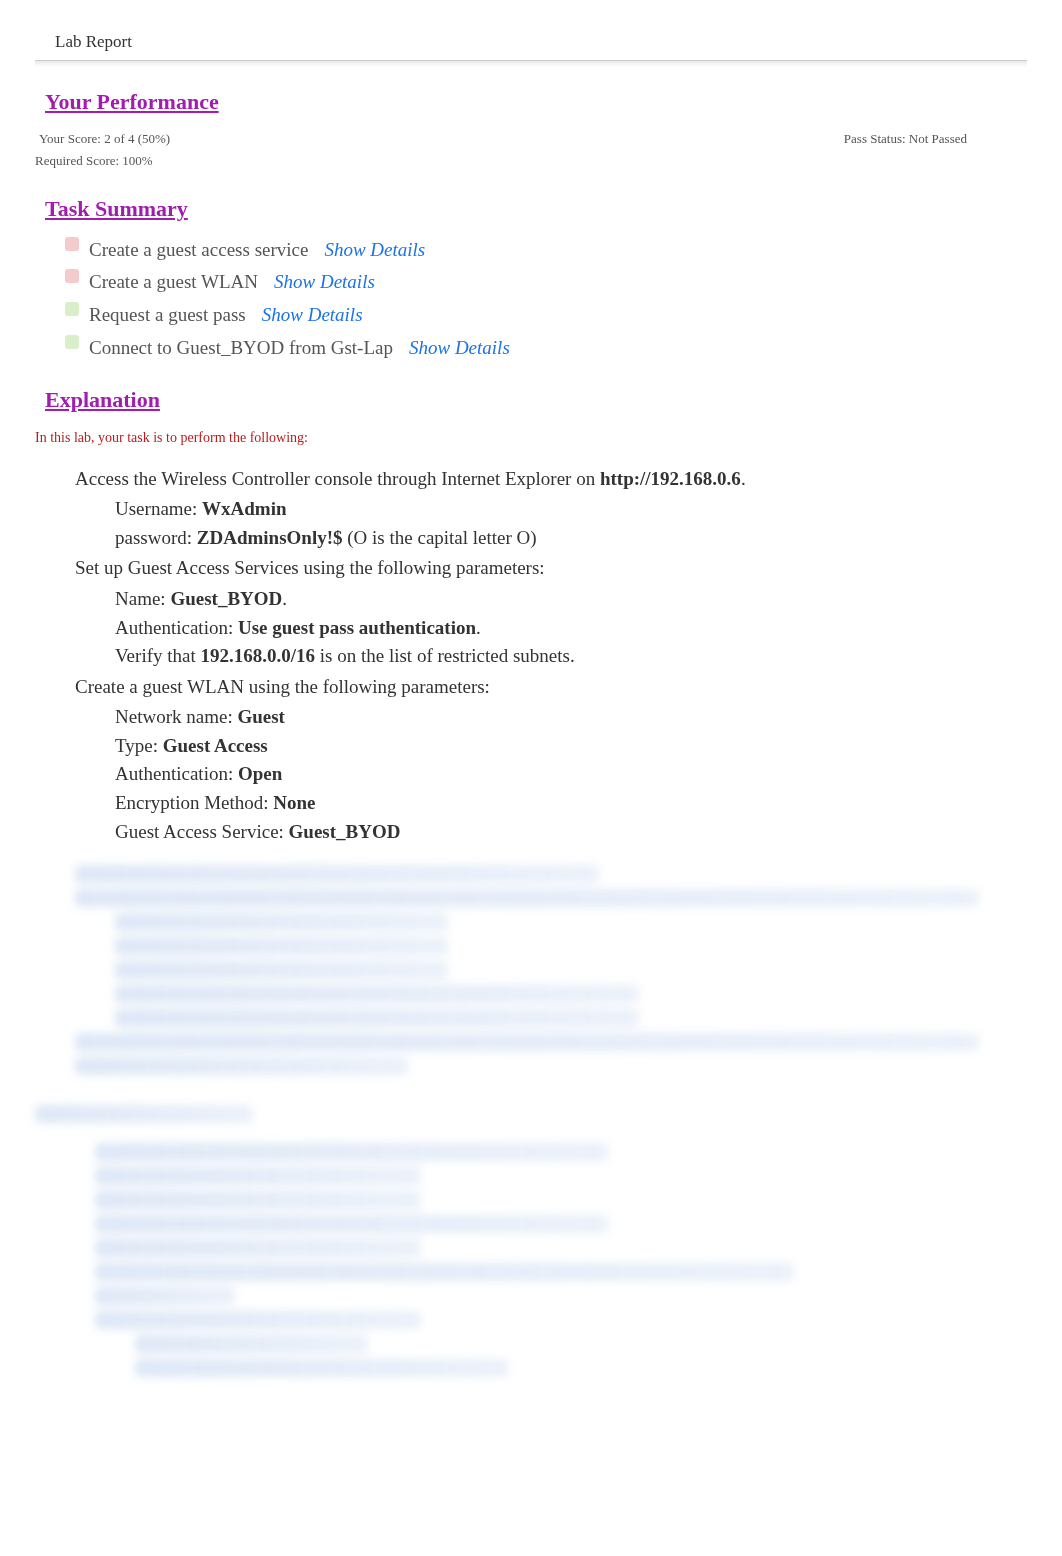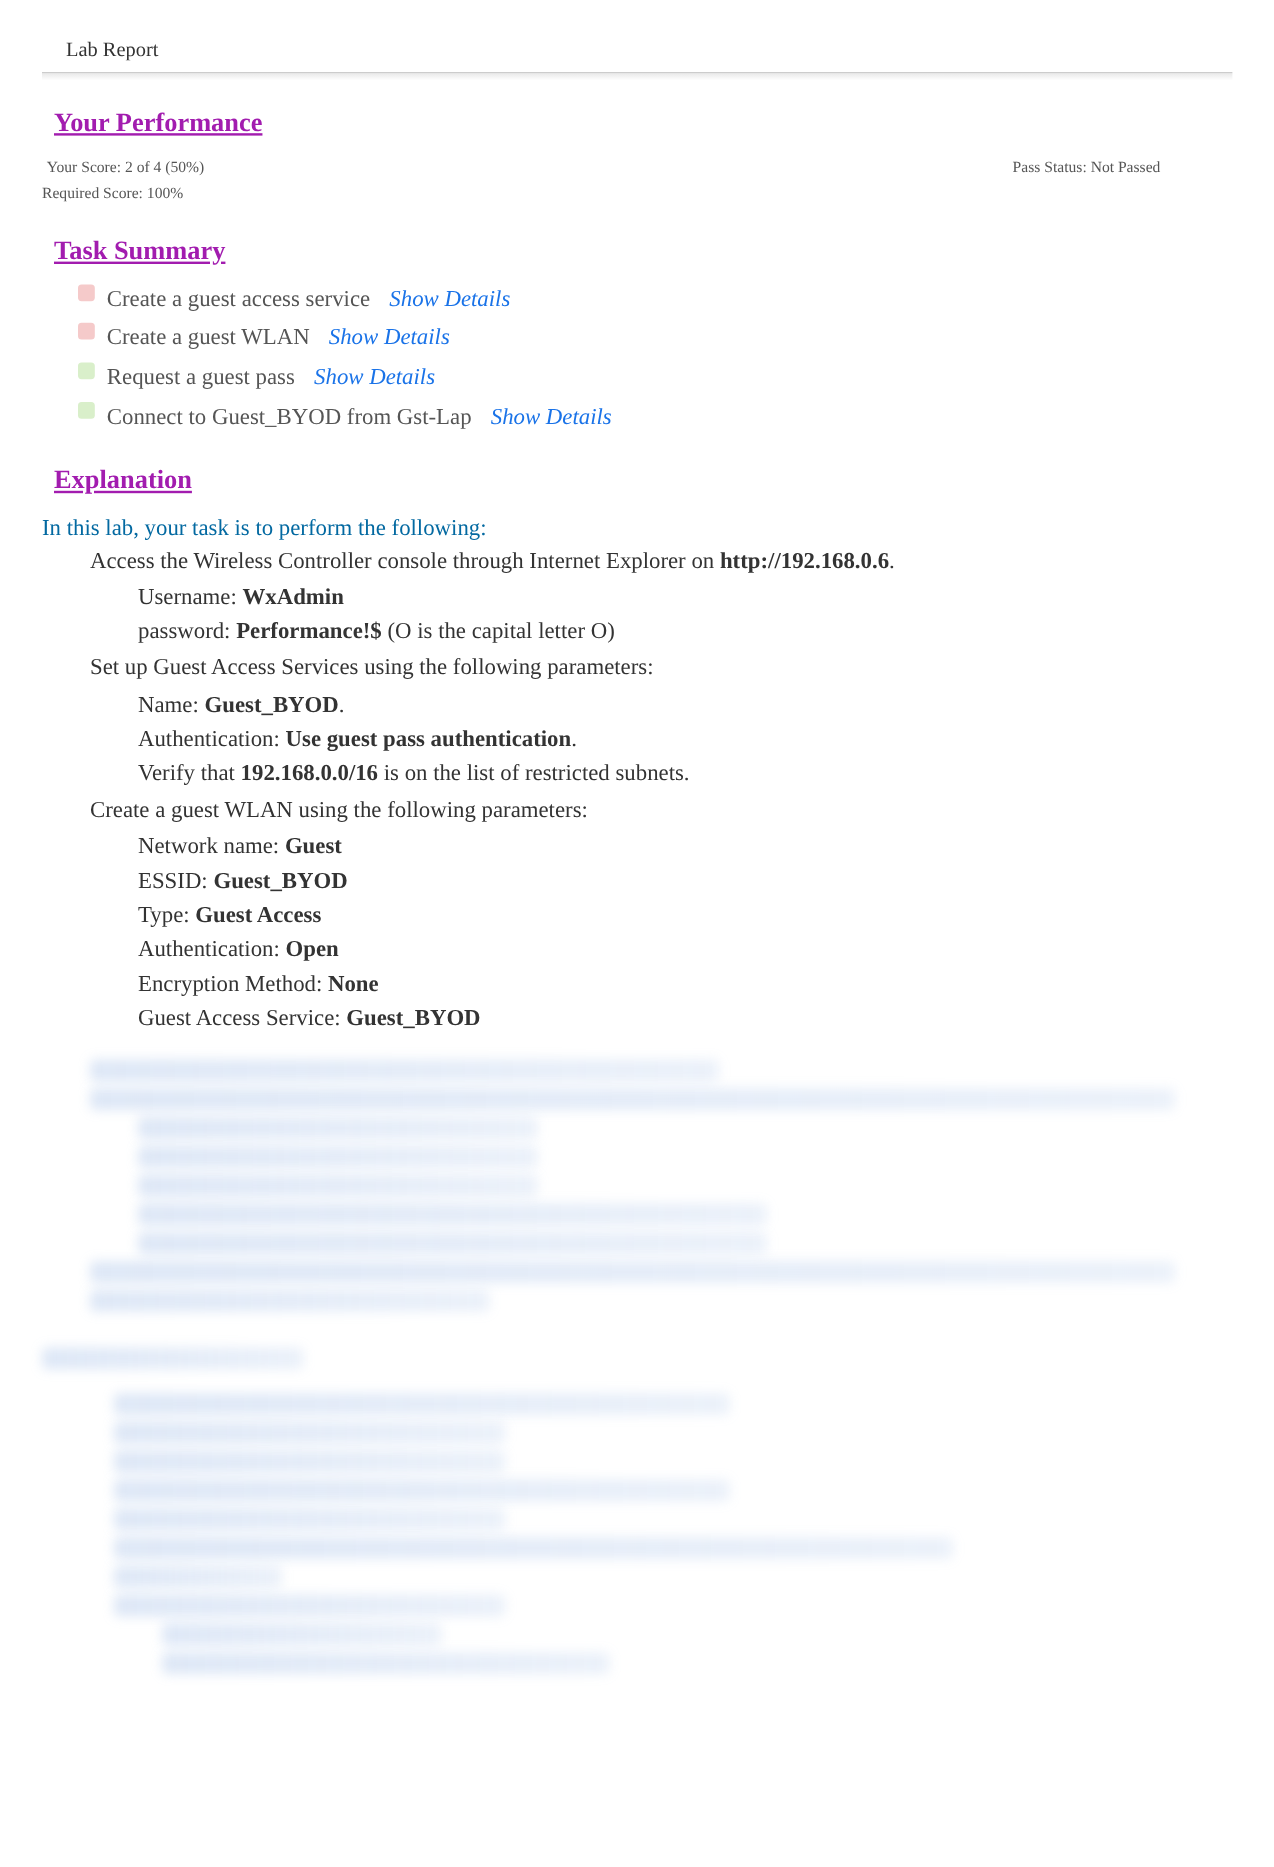--- a/index.html
+++ b/index.html
@@ -81,22 +81,23 @@
       background: #d9efca;
     }
     .link {
       color: #1a73e8;
       margin-left: 16px;
       cursor: pointer;
       font-size: 19px;
       font-style: italic;
     }
     .explanation-intro {
-      font-size: 19px;
-      color: #0369a1;
+      font-size: 14px;
+      color: #b91c1c;
+      margin-bottom: 18px;
     }
     .main-list {
       list-style: none;
       margin-left: 40px;
     }
     .main-list > li {
       font-size: 19px;
       color: #333;
       margin-bottom: 4px;
     }
@@ -179,21 +180,21 @@
   <p class="explanation-intro">In this lab, your task is to perform the following:</p>
 
   <ul class="main-list">
     <li>
       <span>Access the Wireless Controller console through Internet Explorer on </span><b>http://192.168.0.6</b><span>.</span>
       <ul class="sub-list">
         <li>
           <span>Username: </span><b>WxAdmin</b>
         </li>
         <li>
-          <span>password: </span><b>Performance!$</b><span> (O is the capital letter O)</span>
+          <span>password: </span><b>ZDAdminsOnly!$</b><span> (O is the capital letter O)</span>
         </li>
       </ul>
     </li>
 
     <li>
       <span>Set up Guest Access Services using the following parameters:</span>
       <ul class="sub-list">
         <li>
           <span>Name: </span><b>Guest_BYOD</b><span>.</span>
         </li>
@@ -204,23 +205,20 @@
           <span>Verify that </span><b>192.168.0.0/16</b><span> is on the list of restricted subnets.</span>
         </li>
       </ul>
     </li>
 
     <li>
       <span>Create a guest WLAN using the following parameters:</span>
       <ul class="sub-list">
         <li>
           <span>Network name: </span><b>Guest</b>
-        </li>
-        <li>
-          <span>ESSID: </span><b>Guest_BYOD</b>
         </li>
         <li>
           <span>Type: </span><b>Guest Access</b>
         </li>
         <li>
           <span>Authentication: </span><b>Open</b>
         </li>
         <li>
           <span>Encryption Method: </span><b>None</b>
         </li>

